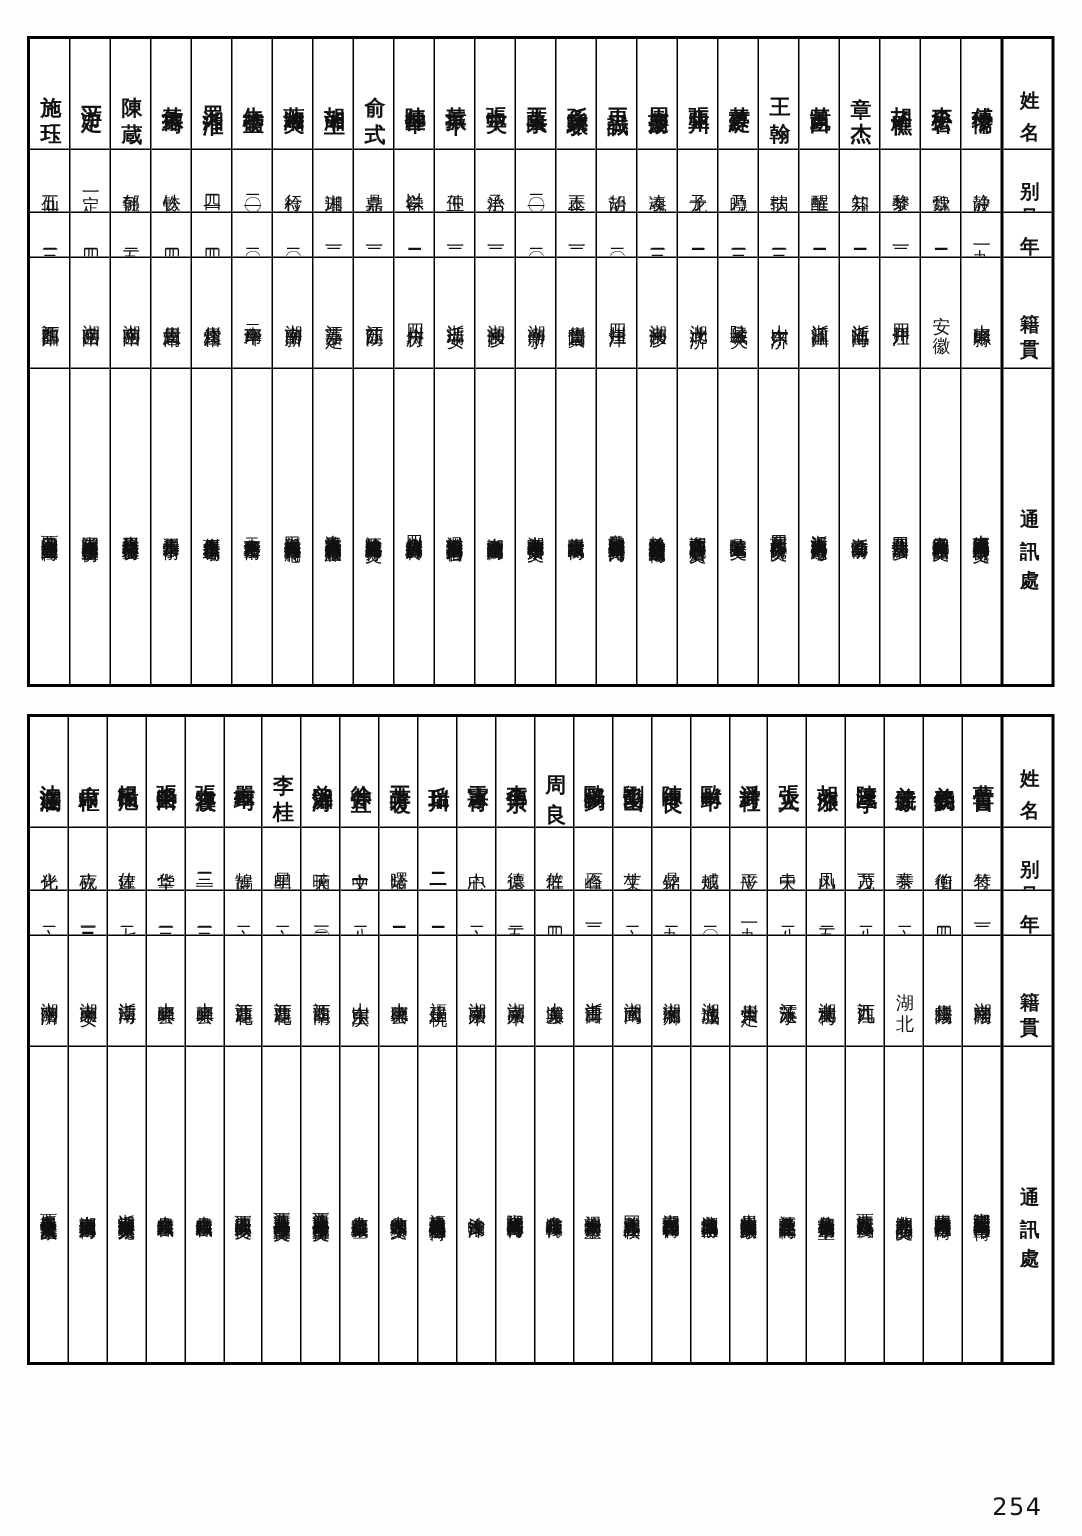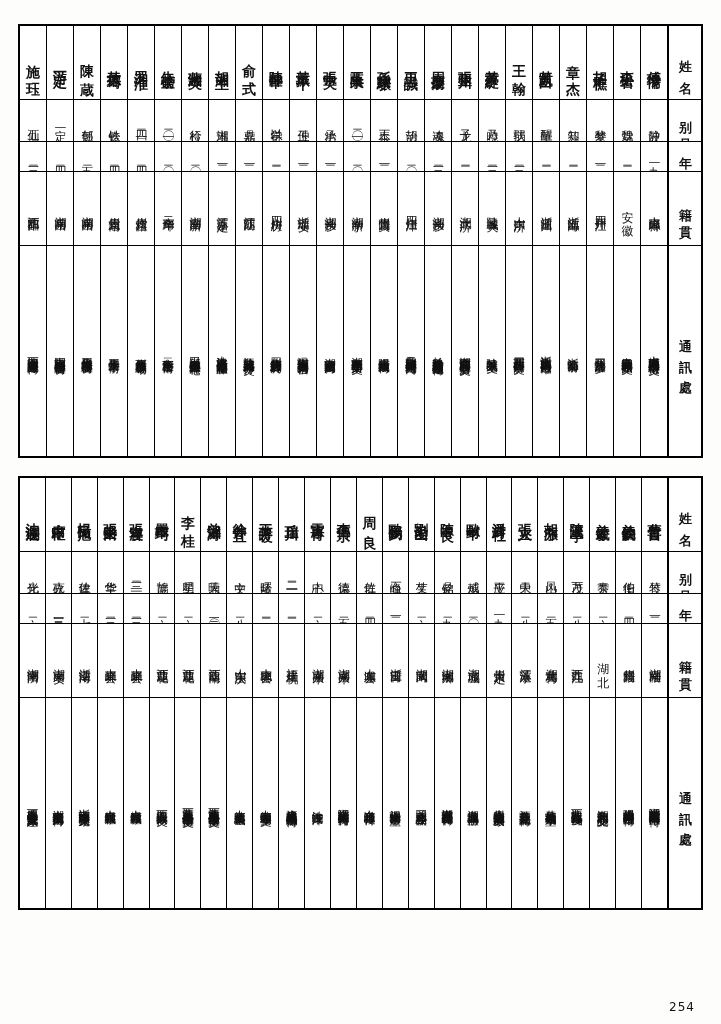--- a/index.html
+++ b/index.html
@@ -71,21 +71,21 @@
   .v.alias{font-size:12px;letter-spacing:1px;}
   .v.age{font-size:12px;letter-spacing:1px;}
   .v.native{font-size:12px;letter-spacing:1px;line-height:1.1;}
   .v.addr{font-size:11.5px;line-height:1.22;letter-spacing:0.5px;}
   .v.hdr{font-size:13px;font-weight:bold;letter-spacing:4px;}
   .v.hdr.small{letter-spacing:2px;}
 
   .pageno{
     position:absolute;
     right:26px;bottom:10px;
-    font-size:12px;
+    font-size:16px;
     letter-spacing:1px;
     margin-left:22px;
   }
 </style>
 </head>
 <body>
 
 <div class="page">
 
   <div class="tbl" id="t1">

